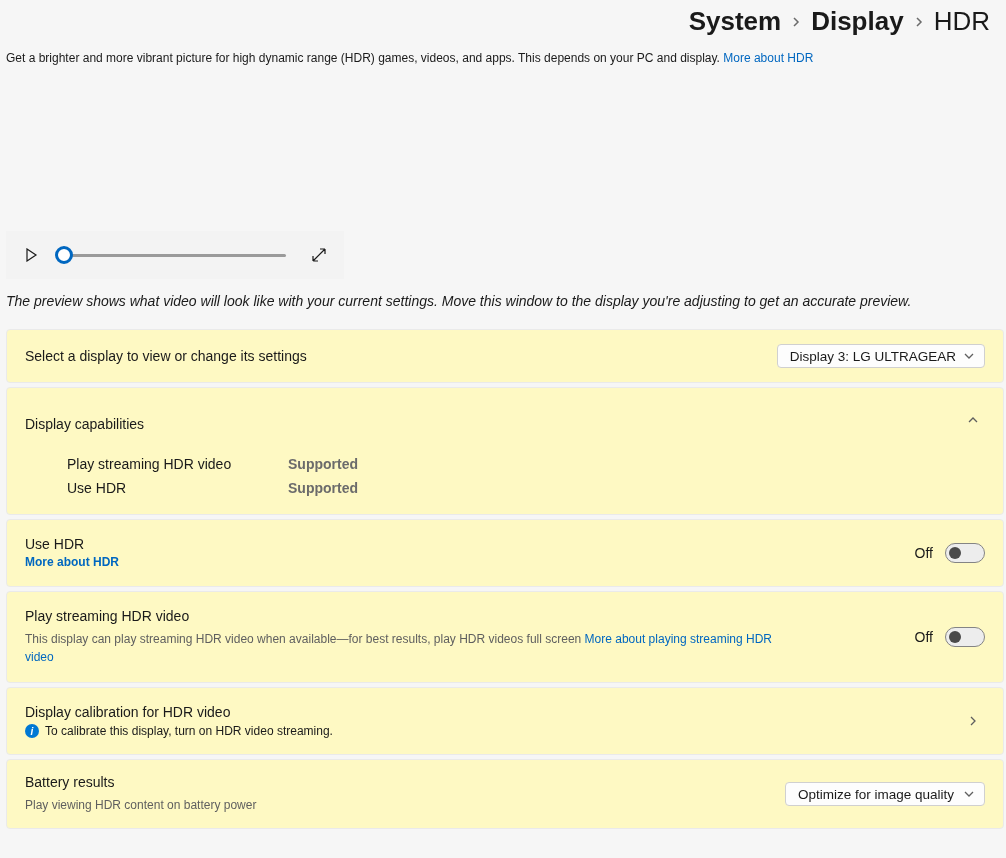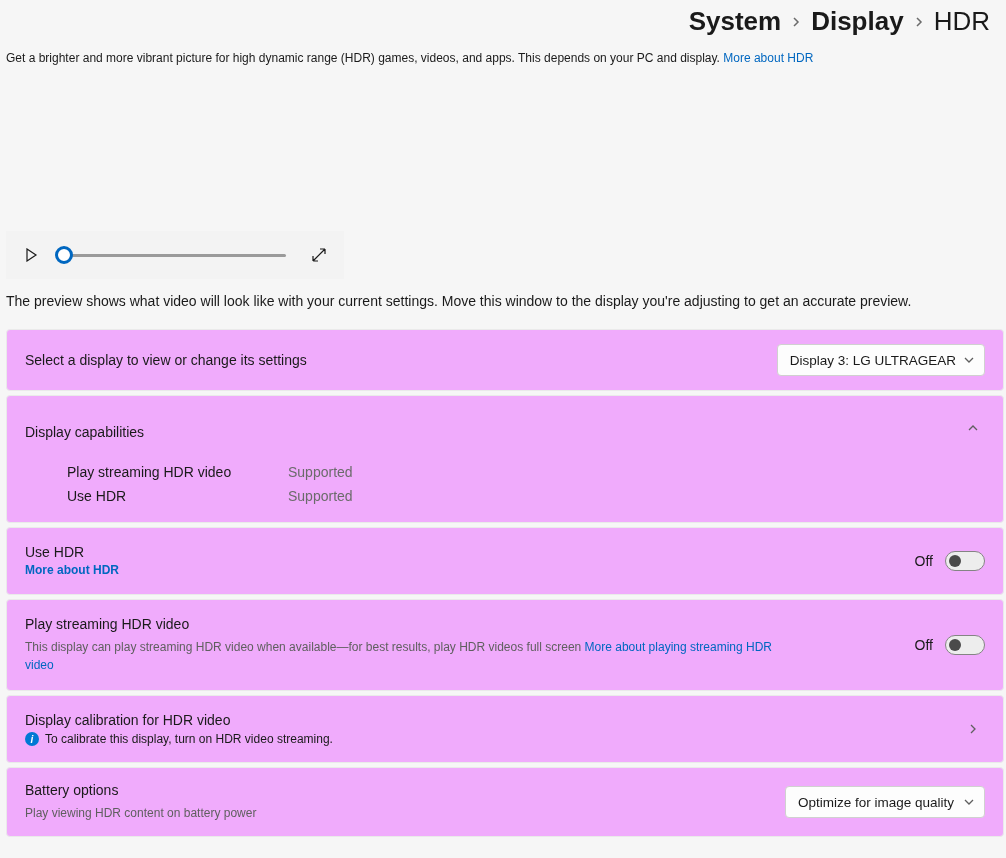--- a/index.html
+++ b/index.html
@@ -20,41 +20,41 @@
     .link-small2 { color: #0067c0; cursor: pointer; font-size: 12px; }
 
     
     .preview-box-wrap { padding-top: 150px; }
     .preview-controls { width: 338px; height: 48px; background: #f3f3f3; display: flex; align-items: center; padding: 0 14px 0 14px; }
     .play-btn { width: 22px; height: 22px; display: flex; align-items: center; justify-content: center; cursor: pointer; }
     .slider-track { flex: 1; height: 3px; background: #9a9a9a; position: relative; margin: 0 22px; border-radius: 2px; }
     .slider-thumb { position: absolute; left: 0; top: 50%; transform: translate(-50%,-50%); width: 18px; height: 18px; border-radius: 50%; background: #fff; border: 3px solid #0067c0; }
     .expand-btn { width: 22px; height: 22px; display: flex; align-items: center; justify-content: center; cursor: pointer; }
 
-    .preview-caption { font-size: 14px; color: #1a1a1a; padding: 14px 0 20px 0; }
-
-    
-    .card { background: #f0abfc; border: 1px solid #eaeaea; border-radius: 4px; margin-bottom: 4px; width: 998px; }
+    .preview-caption { font-size: 14px; color: #1a1a1a; padding: 14px 0 20px 0; font-style: italic; }
+
+    
+    .card { background: #fef9c3; border: 1px solid #eaeaea; border-radius: 4px; margin-bottom: 4px; width: 998px; }
     .card-inner { display: flex; align-items: center; justify-content: space-between; padding: 14px 18px; }
     .card-title { font-size: 14px; }
     .card-sub { font-size: 12px; color: #5f5f5f; margin-top: 6px; line-height: 1.5; max-width: 760px; }
 
     
-    .dropdown { height: 32px; border: 1px solid #d0d0d0; border-radius: 4px; background: #fdfdfd; display: flex; align-items: center; padding: 0 10px 0 12px; font-size: 13.5px; cursor: pointer; gap: 8px; min-width: 200px; }
+    .dropdown { height: 24px; border: 1px solid #d0d0d0; border-radius: 4px; background: #fdfdfd; display: flex; align-items: center; padding: 0 10px 0 12px; font-size: 13.5px; cursor: pointer; gap: 8px; min-width: 200px; }
     .dropdown .chev { margin-left: auto; color: #5f5f5f; }
 
     
     .expand-row { display: flex; align-items: flex-end; justify-content: space-between; padding: 20px 18px; cursor: pointer; }
     .chev-btn { width: 24px; height: 24px; display: flex; align-items:center; justify-content:center; color:#5f5f5f; }
 
     
     .caps-body { padding: 0 18px 14px 60px; }
     .cap-row { display: flex; gap: 36px; padding: 4px 0; font-size: 14px; }
     .cap-label { min-width: 185px; }
-    .cap-value { color: #6b6b6b; }
+    .cap-value { color: #6b6b6b; font-weight: bold; }
 
     
     .toggle-row { display: flex; align-items: center; justify-content: space-between; padding: 16px 18px; }
     .toggle-left { display: flex; flex-direction: column; }
     .toggle-right { display: flex; align-items: center; gap: 12px; }
     .toggle-state { font-size: 14px; }
     .toggle { width: 40px; height: 20px; border-radius: 20px; border: 1px solid #848484; background: #ededed; position: relative; cursor: pointer; }
     .toggle-knob { position: absolute; top: 50%; left: 3px; transform: translateY(-50%); width: 12px; height: 12px; border-radius: 50%; background: #4a4a4a; }
 
     
@@ -188,21 +188,21 @@
         <svg width="12" height="12" viewBox="0 0 12 12">
             <path d="M4 2 L8 6 L4 10" stroke="#5f5f5f" stroke-width="1.3" fill="none"></path>
           </svg>
       </div>
     </div>
   </div>
 
   <div class="card">
     <div class="card-inner">
       <div class="toggle-left">
-        <div class="card-title">Battery options</div>
+        <div class="card-title">Battery results</div>
         <div class="card-sub">Play viewing HDR content on battery power</div>
       </div>
       <div class="dropdown">
         <span>Optimize for image quality</span>
         <span class="chev">
           <svg width="10" height="10" viewBox="0 0 10 10">
               <path d="M1 3 L5 7 L9 3" stroke="#5f5f5f" stroke-width="1.3" fill="none"></path>
             </svg>
         </span>
       </div>

